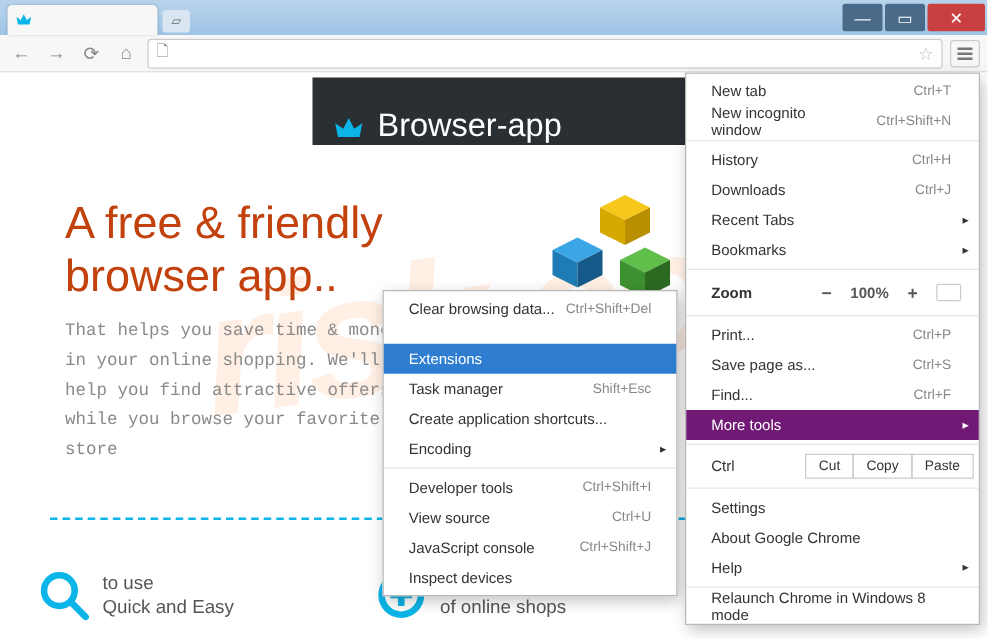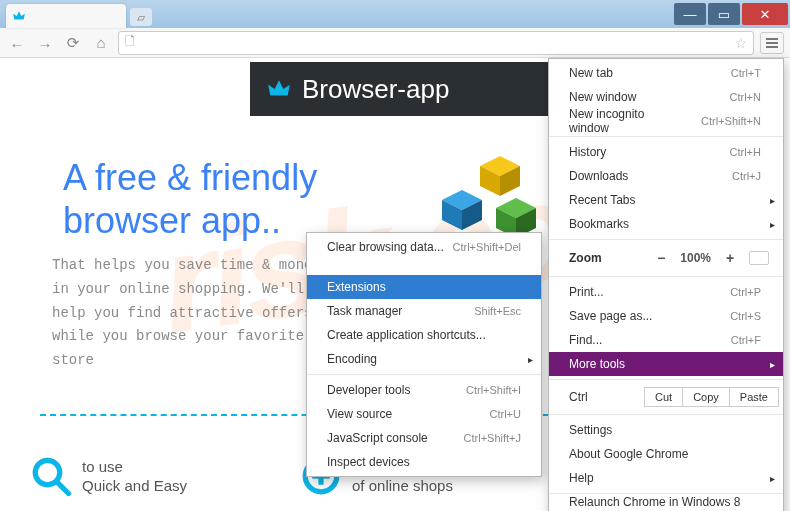--- a/index.html
+++ b/index.html
@@ -22,23 +22,23 @@
 .toolbar { height: 30px; background: #f7f7f7; border-bottom: 1px solid #dcdcdc; display: flex; align-items: center; padding: 0 6px; gap: 6px; }
 .nav-btn { width: 22px; height: 22px; display:flex;align-items:center;justify-content:center;color:#888;font-size:15px; border-radius:3px;}
 .omnibox { flex: 1; height: 24px; border: 1px solid #ccc; border-radius: 3px; background: #fff; display: flex; align-items: center; padding: 0 6px; }
 .omnibox .file-icon { color:#888; font-size:12px; margin-right:4px;}
 .star { color:#bbb; font-size:14px;}
 .hamburger { width: 24px; height: 22px; border: 1px solid #ccc; border-radius: 3px; display:flex;align-items:center;justify-content:center;}
 .hamburger span { display:block; width:12px; height:2px; background:#777; box-shadow: 0 -4px #777, 0 4px #777; }
 
 
 .page { position: relative; height: 453px; background: #fff; overflow:hidden;}
-.banner { position: absolute; left: 250px; top: 4px; width: 300px; height: 54px; background: #2a2f33; color:#fff; display:flex; align-items:center; padding-left:14px; font-size:26px; font-weight:300;}
+.banner { position: absolute; left: 250px; top: 4px; width: 300px; height: 54px; background: #2a2f33; color:#fff; display:flex; align-items:flex-end; padding-left:14px; font-size:26px; font-weight:300;}
 .banner .crown { width:30px; height:26px; margin-right:8px;}
-.headline { position:absolute; left:52px; top:98px; font-size:36px; font-weight:300; color:#3b82f6; font-family: Georgia, serif; line-height:1.2;margin-left:11px;}
+.headline { position:absolute; left:52px; top:98px; font-size:36px; font-weight:300; color:#c2410c; font-family: Georgia, serif; line-height:1.2;}
 .bodycopy { position:absolute; left:52px; top:196px; width:280px; font-size:14px; color:#8a8a8a; line-height:1.7; font-family: "Courier New", monospace;}
 .watermark { position:absolute; left:160px; top:110px; font-size:140px; color:rgba(255,120,30,.12); font-weight:700; font-style:italic; transform:rotate(-8deg); pointer-events:none; letter-spacing:-6px;}
 .cubes { position:absolute; left:430px; top:90px; width:120px; height:100px; }
 .dashline { position:absolute; left:40px; top:356px; right:40px; border-top:2px dashed #0bb5e8;}
 .features { position:absolute; left:30px; bottom:14px; right:30px; display:flex; justify-content:space-between;}
 .feature { display:flex; align-items:center; gap:10px; color:#555; font-size:15px;}
 .feature .ficon { width:42px; height:42px; color:#0bb5e8; }
 .feature .ftxt { line-height:1.3; }
 
 
@@ -203,24 +203,20 @@
       <span>Inspect devices</span>
     </div>
 </div>
 
 <div class="menu">
   <div class="row">
       <span>New tab</span>
       <span class="short">Ctrl+T</span>
     </div>
   <div class="row">
-      <span>New window</span>
-      <span class="short">Ctrl+N</span>
-    </div>
-  <div class="row">
       <span>New incognito window</span>
       <span class="short">Ctrl+Shift+N</span>
     </div>
   <div class="sep"></div>
   <div class="row">
       <span>History</span>
       <span class="short">Ctrl+H</span>
     </div>
   <div class="row">
       <span>Downloads</span>

